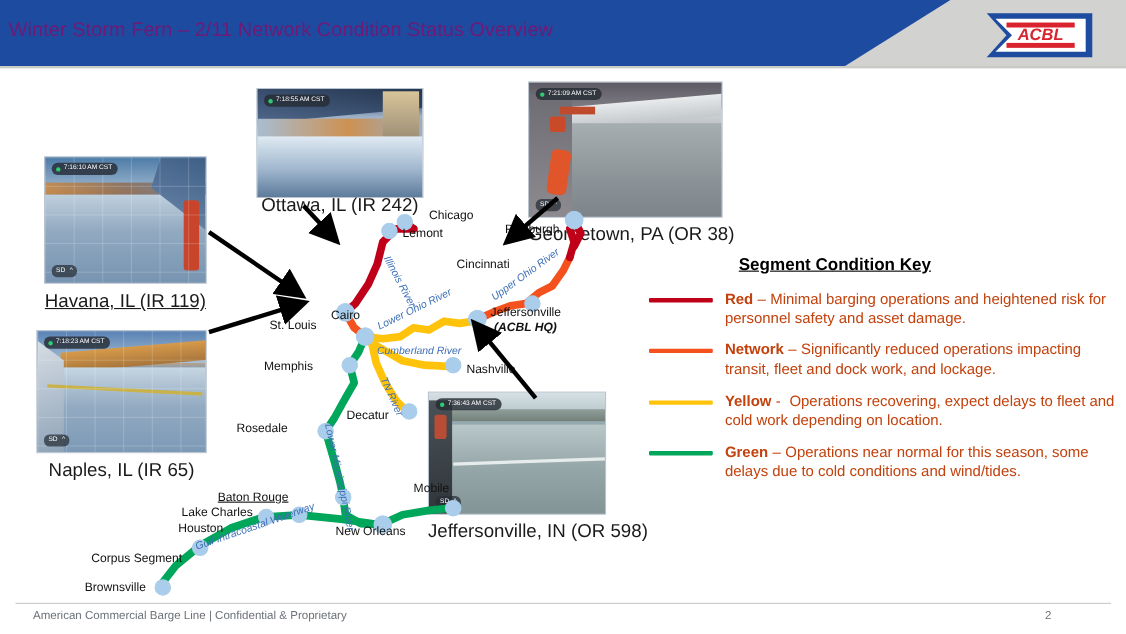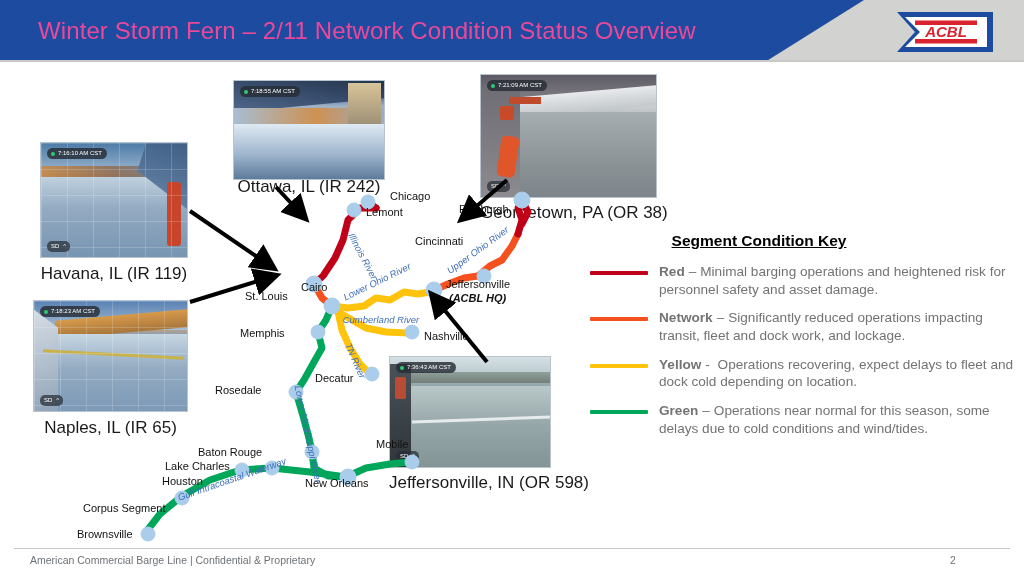--- a/index.html
+++ b/index.html
@@ -4,21 +4,21 @@
 <style>
   html,body{margin:0;padding:0;background:#fff;}
   body{width:1024px;height:576px;position:relative;overflow:hidden;
        font-family:"Liberation Sans","DejaVu Sans",sans-serif;color:#000;}
 
   
   #header{position:absolute;left:0;top:0;width:1024px;height:62px;}
   #header-gray{position:absolute;left:0;top:0;width:1024px;height:62px;background:#d2d2d0;}
   #header-blue{position:absolute;left:0;top:0;width:1024px;height:62px;background:#1d4ba0;
       clip-path:polygon(0 0, 864px 0, 765px 62px, 0 62px);}
-  #header-title{position:absolute;left:38px;top:17px;font-size:24px;color:#ec4899;
+  #header-title{position:absolute;left:8px;top:17px;font-size:18px;color:#701a75;
       letter-spacing:.1px;white-space:nowrap;}
   #header-underline{position:absolute;left:0;top:60px;width:1024px;height:2px;background:#c9cac6;}
 
   
   #logo{position:absolute;left:893px;top:9px;width:104px;height:46px;}
   .logo-svg{display:block;}
 
   
   .photo{position:absolute;border:1px solid #b9c4cf;box-sizing:border-box;overflow:hidden;}
   .photo .badge{position:absolute;left:6px;top:5px;height:11px;padding:0 5px 0 4px;
@@ -55,21 +55,21 @@
   .river{position:absolute;font-size:9.5px;color:#3d6fb5;font-style:italic;white-space:nowrap;
       transform-origin:left center;}
   .hq{position:absolute;font-size:11px;font-style:italic;font-weight:bold;color:#111;white-space:nowrap;}
 
   
   #legend{position:absolute;left:576px;top:232px;width:440px;}
   #legend-title{text-align:center;font-size:15.5px;font-weight:bold;text-decoration:underline;
       margin:0 0 13px 0;padding-right:74px;}
   .leg-row{display:flex;align-items:flex-start;margin-bottom:11px;}
   .leg-swatch{width:58px;height:4px;margin:8px 11px 0 14px;flex:none;border-radius:1px;}
-  .leg-text{font-size:13.6px;line-height:1.30;color:#737373;}
+  .leg-text{font-size:13.6px;line-height:1.30;color:#c2410c;}
   .leg-text b{font-weight:bold;}
 
   
   #footer-rule{position:absolute;left:14px;top:548px;width:996px;height:1px;background:#c6c8ca;}
   #footer-text{position:absolute;left:30px;top:554px;font-size:10.5px;color:#6d7277;}
   #footer-page{position:absolute;left:950px;top:554px;font-size:10.5px;color:#6d7277;}
 
   
   .arrow{position:absolute;}
 </style>
@@ -106,21 +106,21 @@
   <div class="grid-ov"></div>
   <div class="badge">
     <span class="dot"></span>
     <span>7:16:10 AM CST</span>
   </div>
   <div class="hdq">
     <span>SD</span>
     <span>^</span>
   </div>
 </div>
-<div class="caption" style="left:40px;top:264px;width:148px;">Havana, IL (IR 119)</div>
+<div class="caption" style="left:40px;top:264px;width:148px;text-decoration:underline;">Havana, IL (IR 119)</div>
 
 <div class="photo sky-bridge" style="left:233px;top:80px;width:152px;height:100px;">
   <div style="position:absolute;left:0;top:0;width:100%;height:30%;
       background:linear-gradient(180deg,#20334d,#5d7characters);"></div>
   <div style="position:absolute;left:0;top:0;width:100%;height:32%;
       background:linear-gradient(190deg,#22354f,#51688c);clip-path:polygon(0 0,100% 0,100% 55%,0 100%);"></div>
   <div style="position:absolute;left:0;top:28%;width:100%;height:20%;
       background:linear-gradient(90deg,#a8bdd2,#cd9152 55%,#9aaec4);"></div>
   <div style="position:absolute;right:2%;top:2%;width:22%;height:44%;
       background:linear-gradient(180deg,#d8c49a,#9d8f76);"></div>
@@ -260,21 +260,21 @@
   <div class="city" style="left:399px;top:23px;">Pittsburgh</div>
   <div class="city" style="left:355px;top:55px;">Cincinnati</div>
   <div class="city" style="left:185px;top:110px;">St. Louis</div>
   <div class="city" style="left:241px;top:101px;">Cairo</div>
   <div class="city" style="left:386px;top:98px;">Jeffersonville</div>
   <div class="city" style="left:180px;top:147px;text-align:right;">Memphis</div>
   <div class="city" style="left:364px;top:150px;">Nashville</div>
   <div class="city" style="left:255px;top:192px;">Decatur</div>
   <div class="city" style="left:155px;top:204px;">Rosedale</div>
   <div class="city" style="left:316px;top:258px;">Mobile</div>
-  <div class="city" style="left:138px;top:266px;">Baton Rouge</div>
+  <div class="city" style="left:138px;top:266px;text-decoration:underline;">Baton Rouge</div>
   <div class="city" style="left:105px;top:280px;">Lake Charles</div>
   <div class="city" style="left:102px;top:295px;">Houston</div>
   <div class="city" style="left:245px;top:297px;">New Orleans</div>
   <div class="city" style="left:23px;top:322px;">Corpus Segment</div>
   <div class="city" style="left:17px;top:348px;">Brownsville</div>
 
   <div class="river" style="left:291px;top:48px;transform:rotate(62deg);">Illinois River</div>
   <div class="river" style="left:388px;top:86px;transform:rotate(-36deg);">Upper Ohio River</div>
   <div class="river" style="left:284px;top:112px;transform:rotate(-26deg);">Lower Ohio River</div>
   <div class="river" style="left:276px;top:134px;width:90px;text-align:center;">Cumberland River</div>
@@ -319,21 +319,21 @@
   <div class="leg-row">
     <div class="leg-swatch" style="background:#f4511e;"></div>
     <div class="leg-text">
       <b>Network</b><span style="margin:0 4px;">–</span><span>Significantly reduced operations impacting transit, fleet and dock work, and lockage.</span>
     </div>
   </div>
 
   <div class="leg-row">
     <div class="leg-swatch" style="background:#ffc30b;"></div>
     <div class="leg-text">
-      <b>Yellow</b><span style="margin:0 4px;">-</span><span> Operations recovering, expect delays to fleet and dock cold depending on location.</span>
+      <b>Yellow</b><span style="margin:0 4px;">-</span><span> Operations recovering, expect delays to fleet and cold work depending on location.</span>
     </div>
   </div>
 
   <div class="leg-row">
     <div class="leg-swatch" style="background:#00a65a;"></div>
     <div class="leg-text">
       <b>Green</b><span style="margin:0 4px;">–</span><span>Operations near normal for this season, some delays due to cold conditions and wind/tides.</span>
     </div>
   </div>
 </div>

